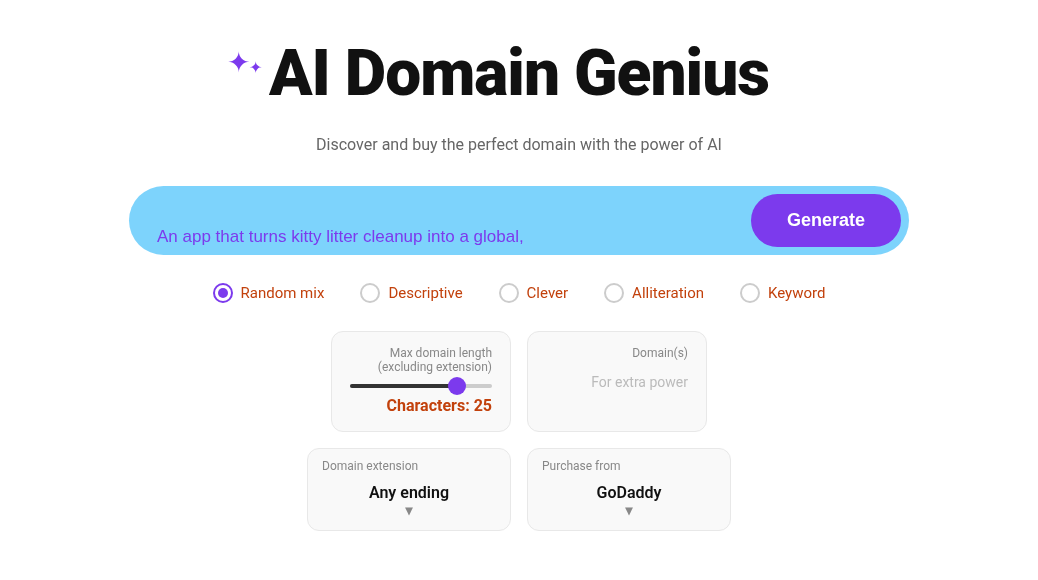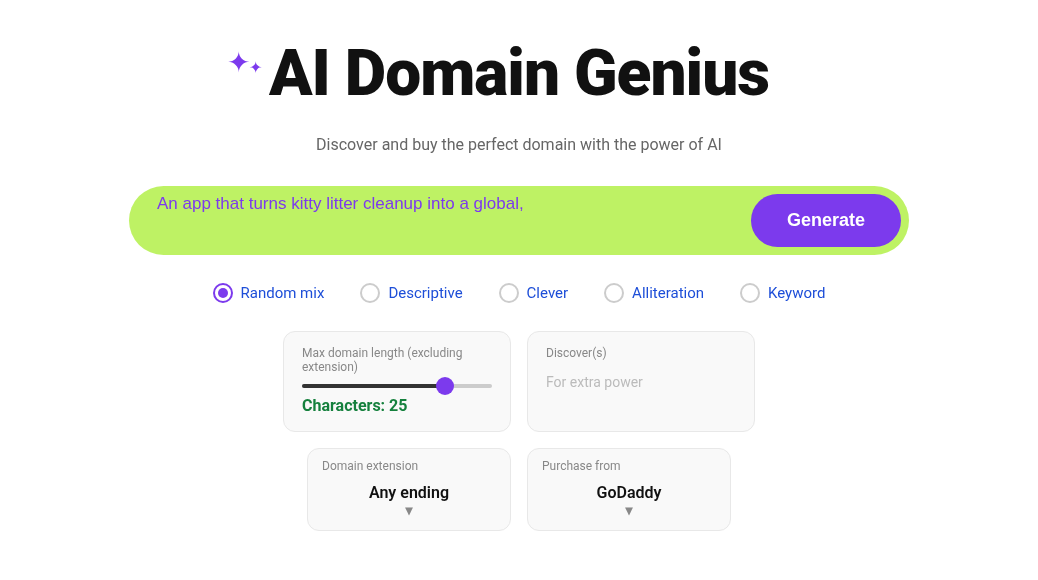--- a/index.html
+++ b/index.html
@@ -52,24 +52,24 @@
 
     .subtitle {
       font-size: 16px;
       color: #666666;
       margin-top: 20px;
       font-weight: 400;
     }
 
     .search-bar-container {
       width: 780px;
-      background: #bef264;
+      background: #7dd3fc;
       border-radius: 50px;
       display: flex;
-      align-items: flex-start;
+      align-items: flex-end;
       padding: 8px 8px 8px 28px;
       margin-bottom: 28px;
     }
 
     .search-input {
       flex: 1;
       background: transparent;
       border: none;
       outline: none;
       font-size: 17px;
@@ -122,41 +122,42 @@
     .radio-circle.selected::after {
       content: '';
       width: 10px;
       height: 10px;
       border-radius: 50%;
       background: #7c3aed;
     }
 
     .radio-label {
       font-size: 15px;
-      color: #1d4ed8;
+      color: #c2410c;
       font-weight: 400;
       text-align: right;
     }
 
     .controls-row {
       display: flex;
       gap: 16px;
       margin-bottom: 16px;
     }
 
     .control-card {
       background: #f9f9f9;
       border: 1px solid #e8e8e8;
       border-radius: 12px;
       padding: 14px 18px 16px;
       width: 220px;
     }
 
     .control-card-wide {
-      width: 228px;
+      width: 180px;
+      text-align: right;
     }
 
     .control-label {
       font-size: 12px;
       color: #888888;
       margin-bottom: 10px;
       font-weight: 400;
     }
 
     .slider-container {
@@ -186,21 +187,21 @@
       border-radius: 50%;
       position: absolute;
       top: 50%;
       transform: translateY(-50%);
       left: calc(75% - 9px);
     }
 
     .slider-value {
       font-size: 16px;
       font-weight: 700;
-      color: #15803d;
+      color: #c2410c;
     }
 
     .keyword-placeholder {
       font-size: 14px;
       color: #bbbbbb;
       padding: 4px 0;
     }
 
     .controls-row-2 {
       display: flex;
@@ -289,21 +290,21 @@
     <div class="slider-container">
       <div class="slider-track">
         <div class="slider-fill"></div>
         <div class="slider-thumb"></div>
       </div>
     </div>
     <div class="slider-value">Characters: 25</div>
   </div>
 
   <div class="control-card control-card-wide">
-    <div class="control-label">Discover(s)</div>
+    <div class="control-label">Domain(s)</div>
     <div class="keyword-placeholder">For extra power</div>
   </div>
 </div>
 
 <div class="controls-row-2">
   <div class="control-card-dropdown">
     <div class="control-label">Domain extension</div>
     <div class="dropdown-value">
       <span>Any ending</span>
       <span class="chevron-down">▾</span>

